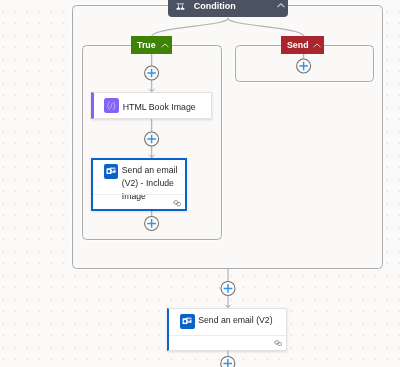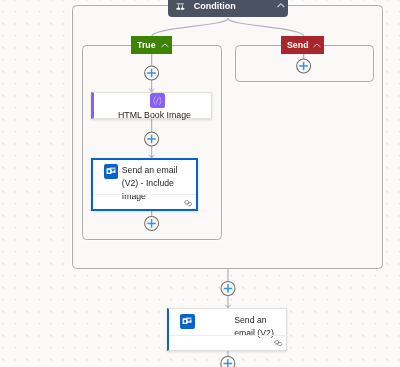--- a/index.html
+++ b/index.html
@@ -45,39 +45,39 @@
     position:absolute;height:18px;border-radius:0;color:#fff;
     display:flex;align-items:center;font-size:8.8px;font-weight:bold;
     padding:0 3px 0 6px;box-sizing:border-box;
   }
   .chip span[data-name$="-label"]{line-height:10px;}
   .chip .chev{margin-left:auto;position:relative;top:0.5px;}
   .chip-true{left:131px;top:36px;width:41px;background:#3f8306;}
   .chip-false{left:281px;top:36px;width:43px;background:#a8262c;}
 
   
-  .card{position:absolute;background:#fff;box-sizing:border-box;flex-direction:column;}
+  .card{position:absolute;background:#fff;box-sizing:border-box;}
   .card-compose{
     left:91px;top:92px;width:121px;height:27px;
     border:1px solid #e3e1df;border-left:3px solid #8661f5;
     box-shadow:0 1.2px 2.4px rgba(0,0,0,.13);
     display:flex;align-items:center;
   }
   .card-email{
-    left:91px;top:158px;width:107px;height:53px;
+    left:91px;top:158px;width:96px;height:53px;
     border:2px solid #0a63ca;box-shadow:0 1.2px 2.4px rgba(0,0,0,.12);
   }
   .card-email2{
     left:167.4px;top:307.9px;width:119.7px;height:43.2px;
     border:1px solid #e3e1df;border-left:2.6px solid #0a63ca;
     box-shadow:0 1.2px 2.4px rgba(0,0,0,.13);
   }
   .crow{display:flex;align-items:flex-start;padding:0;}
   .card-email .crow{padding:4.3px 0 0 10.5px;}
-  .card-email2 .crow{padding:5.6px 0 0 10.5px;gap:36px;}
+  .card-email2 .crow{padding:5.6px 0 0 10.5px;}
   .card-email .ctitle,.card-email2 .ctitle{margin-left:3.5px;position:relative;top:-0.2px;line-height:12.8px;font-size:8.7px;}
   .ctitle{font-size:8.8px;color:#201f1e;line-height:12.6px;margin-left:5px;}
   .cfoot{position:absolute;left:0;right:0;bottom:0;border-top:1px solid #eeecea;height:15.5px;display:flex;align-items:center;justify-content:flex-end;padding-right:4px;box-sizing:border-box;}
 
   .icon-compose{width:15px;height:14.6px;border-radius:2.5px;background:#8661f5;display:flex;align-items:center;justify-content:center;margin-left:9.7px;flex:none;}
   .card-compose .ctitle{margin-left:4px;position:relative;top:1.5px;}
   .icon-outlook{width:14.8px;height:14.4px;border-radius:2px;background:#0a63ca;display:flex;align-items:center;justify-content:center;flex:none;}
 
   svg{display:block;}
   #wires{position:absolute;left:0;top:0;width:400px;height:367px;pointer-events:none;}

